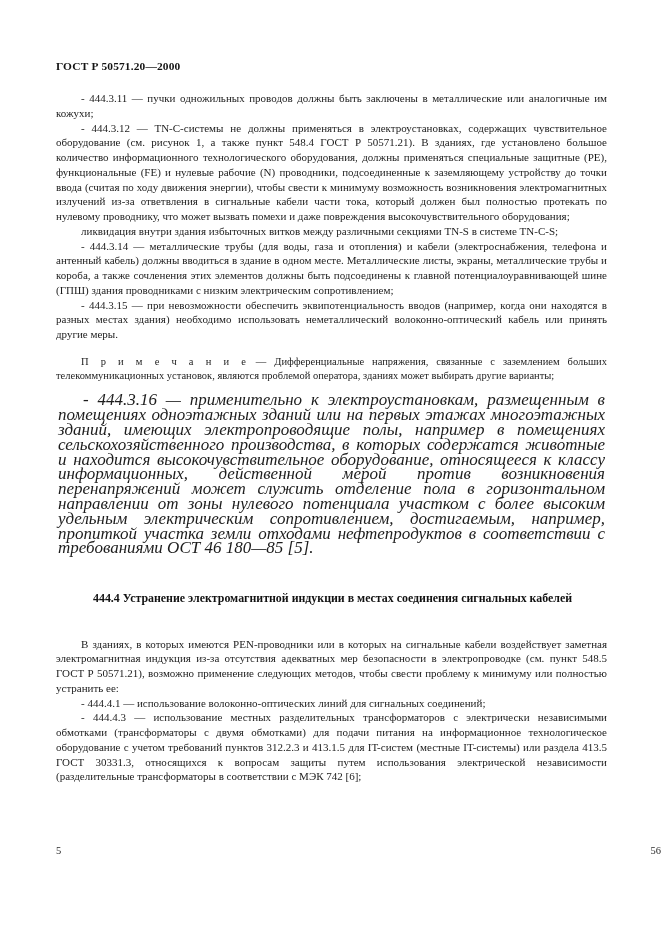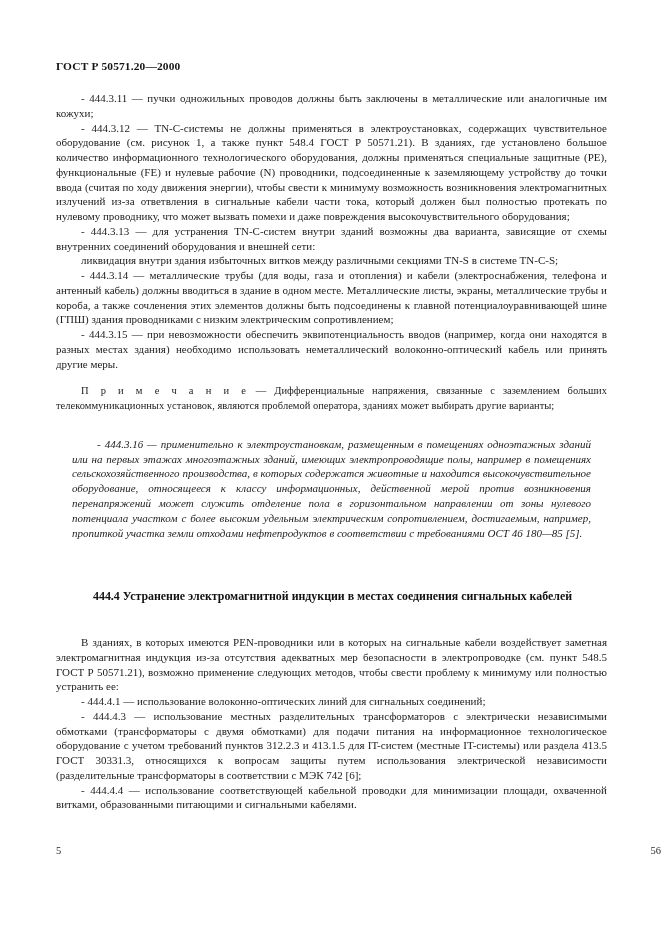--- a/index.html
+++ b/index.html
@@ -56,22 +56,22 @@
   p.note {
     margin: 0;
     font-size: 10.5px;
     line-height: 14.3px;
     text-align: justify;
     text-indent: 25px;
     color: #1c1c1c;
   }
 
   p.italic-par {
-    margin: 16px;
-    font-size: 11px;
+    margin: 2px;
+    font-size: 17px;
     line-height: 14.8px;
     text-align: justify;
     text-indent: 25px;
     font-style: italic;
     color: #1c1c1c;
   }
 
   .spaced {
     letter-spacing: 2.1px;
   }
@@ -114,21 +114,20 @@
 <div class="page">
 
   <div class="doc-header">ГОСТ Р 50571.20—2000</div>
 
   <div class="content">
 
     <p class="body-par">- 444.3.11 — пучки одножильных проводов должны быть заключены в металлические или аналогичные им кожухи;</p>
 
     <p class="body-par">- 444.3.12 — TN-C-системы не должны применяться в электроустановках, содержащих чувствительное оборудование (см. рисунок 1, а также пункт 548.4 ГОСТ Р 50571.21). В зданиях, где установлено большое количество информационного технологического оборудования, должны применяться специальные защитные (PE), функциональные (FE) и нулевые рабочие (N) проводники, подсоединенные к заземляющему устройству до точки ввода (считая по ходу движения энергии), чтобы свести к минимуму возможность возникновения электромагнитных излучений из-за ответвления в сигнальные кабели части тока, который должен был полностью протекать по нулевому проводнику, что может вызвать помехи и даже повреждения высокочувствительного оборудования;</p>
 
-    <p class="body-par">- 444.3.13 — для устранения TN-C-систем внутри зданий возможны два варианта, зависящие от схемы внутренних соединений оборудования и внешней сети:</p>
 
 
     <p class="body-par">ликвидация внутри здания избыточных витков между различными секциями TN-S в системе TN-C-S;</p>
 
     <p class="body-par">- 444.3.14 — металлические трубы (для воды, газа и отопления) и кабели (электроснабжения, телефона и антенный кабель) должны вводиться в здание в одном месте. Металлические листы, экраны, металлические трубы и короба, а также сочленения этих элементов должны быть подсоединены к главной потенциалоуравнивающей шине (ГПШ) здания проводниками с низким электрическим сопротивлением;</p>
 
     <p class="body-par">- 444.3.15 — при невозможности обеспечить эквипотенциальность вводов (например, когда они находятся в разных местах здания) необходимо использовать неметаллический волоконно-оптический кабель или принять другие меры.</p>
 
     <div class="gap-md"></div>
 
@@ -144,21 +143,20 @@
 
     <div class="gap-lg"></div>
 
     <p class="body-par">В зданиях, в которых имеются PEN-проводники или в которых на сигнальные кабели воздействует заметная электромагнитная индукция из-за отсутствия адекватных мер безопасности в электропроводке (см. пункт 548.5 ГОСТ Р 50571.21), возможно применение следующих методов, чтобы свести проблему к минимуму или полностью устранить ее:</p>
 
     <p class="body-par">- 444.4.1 — использование волоконно-оптических линий для сигнальных соединений;</p>
 
 
     <p class="body-par">- 444.4.3 — использование местных разделительных трансформаторов с электрически независимыми обмотками (трансформаторы с двумя обмотками) для подачи питания на информационное технологическое оборудование с учетом требований пунктов 312.2.3 и 413.1.5 для IT-систем (местные IT-системы) или раздела 413.5 ГОСТ 30331.3, относящихся к вопросам защиты путем использования электрической независимости (разделительные трансформаторы в соответствии с МЭК 742 [6];</p>
 
-    <p class="body-par">- 444.4.4 — использование соответствующей кабельной проводки для минимизации площади, охваченной витками, образованными питающими и сигнальными кабелями.</p>
 
   </div>
 
   <div class="footer-left">5</div>
 
   <div class="footer-center">56</div>
 
 </div>
 
 </body></html>

